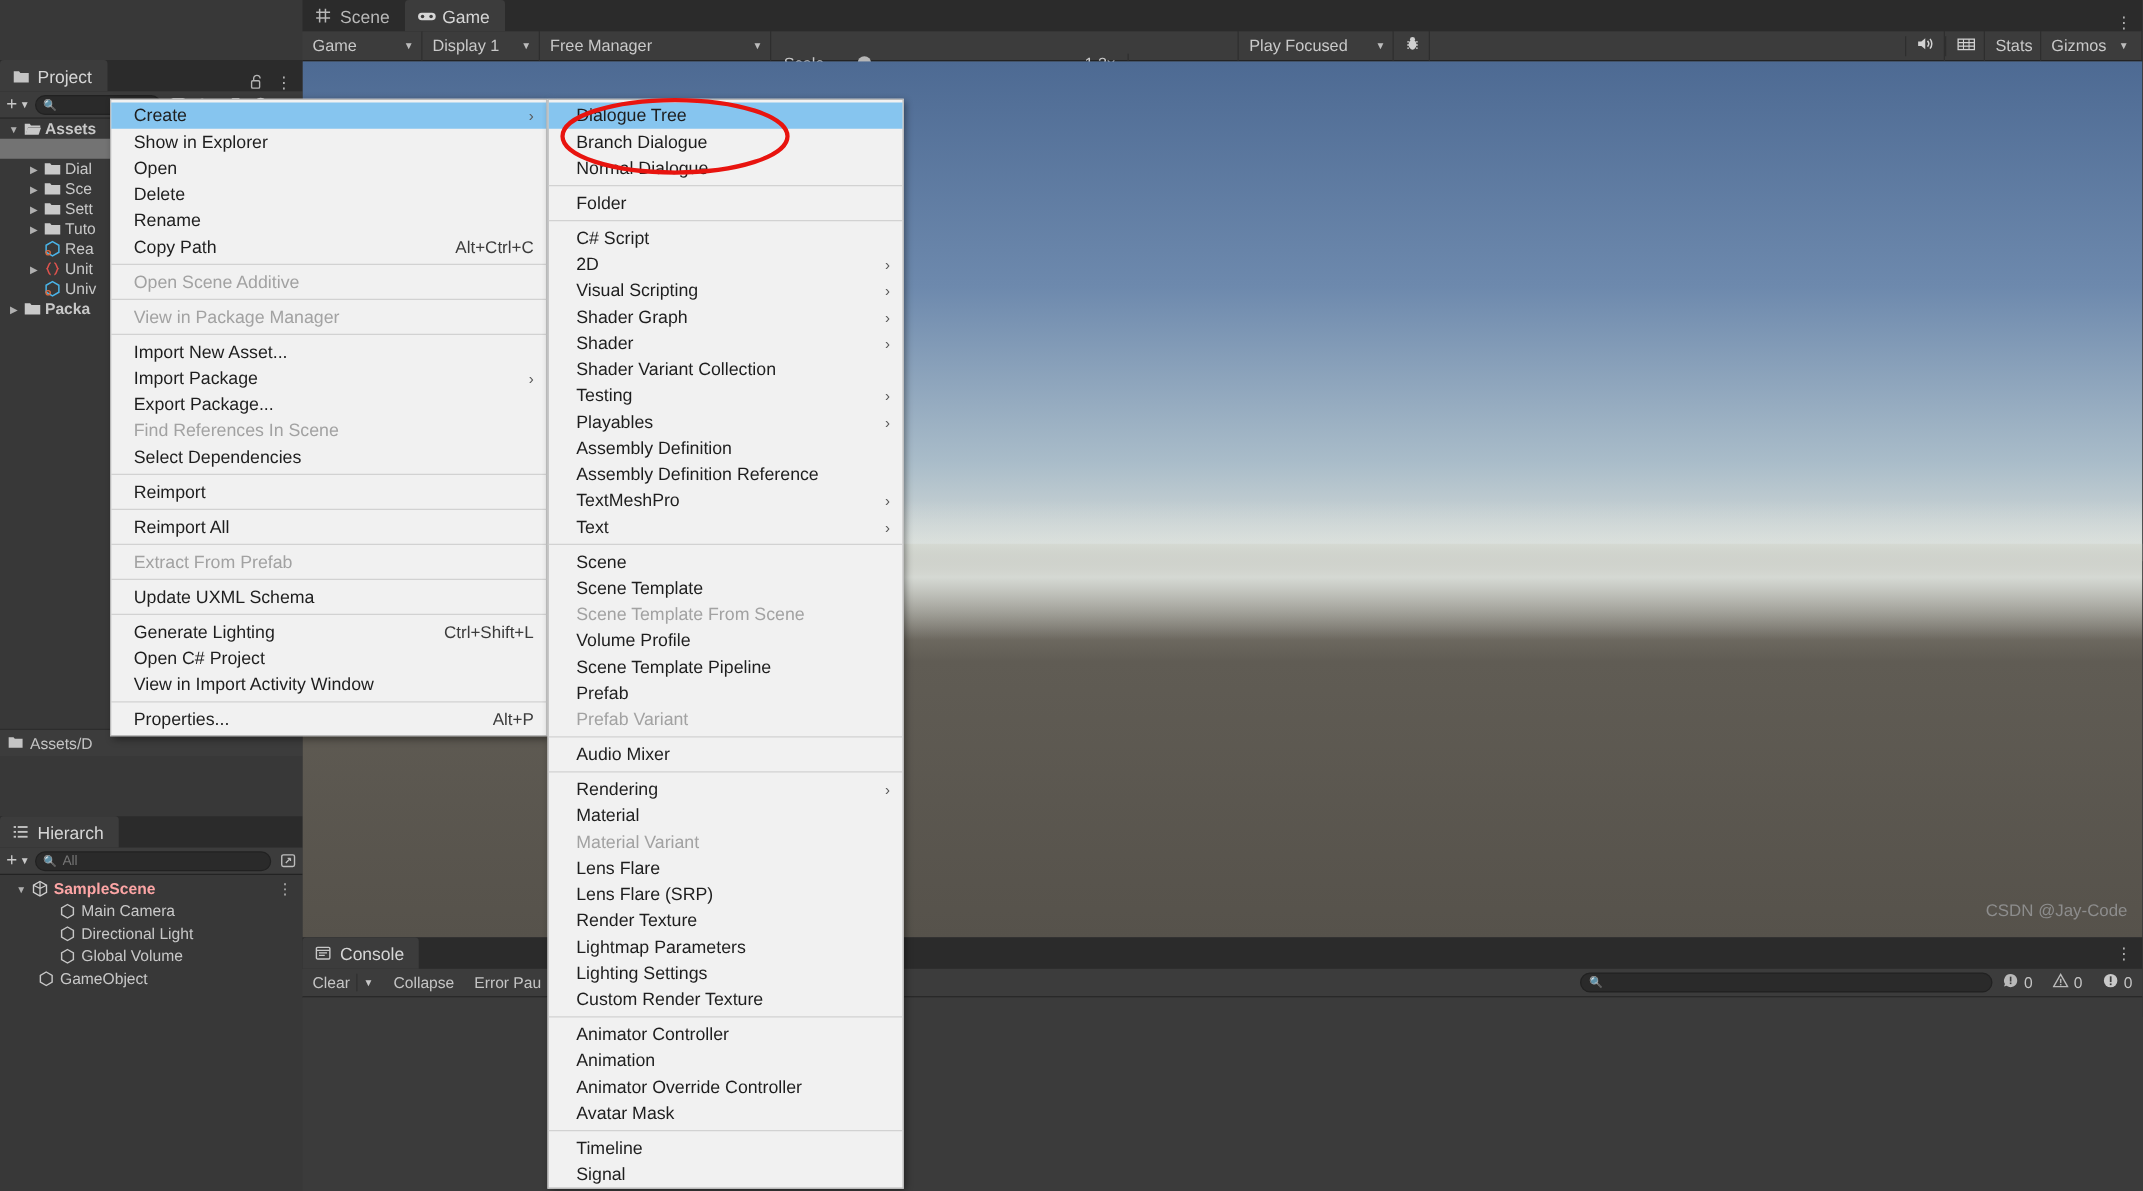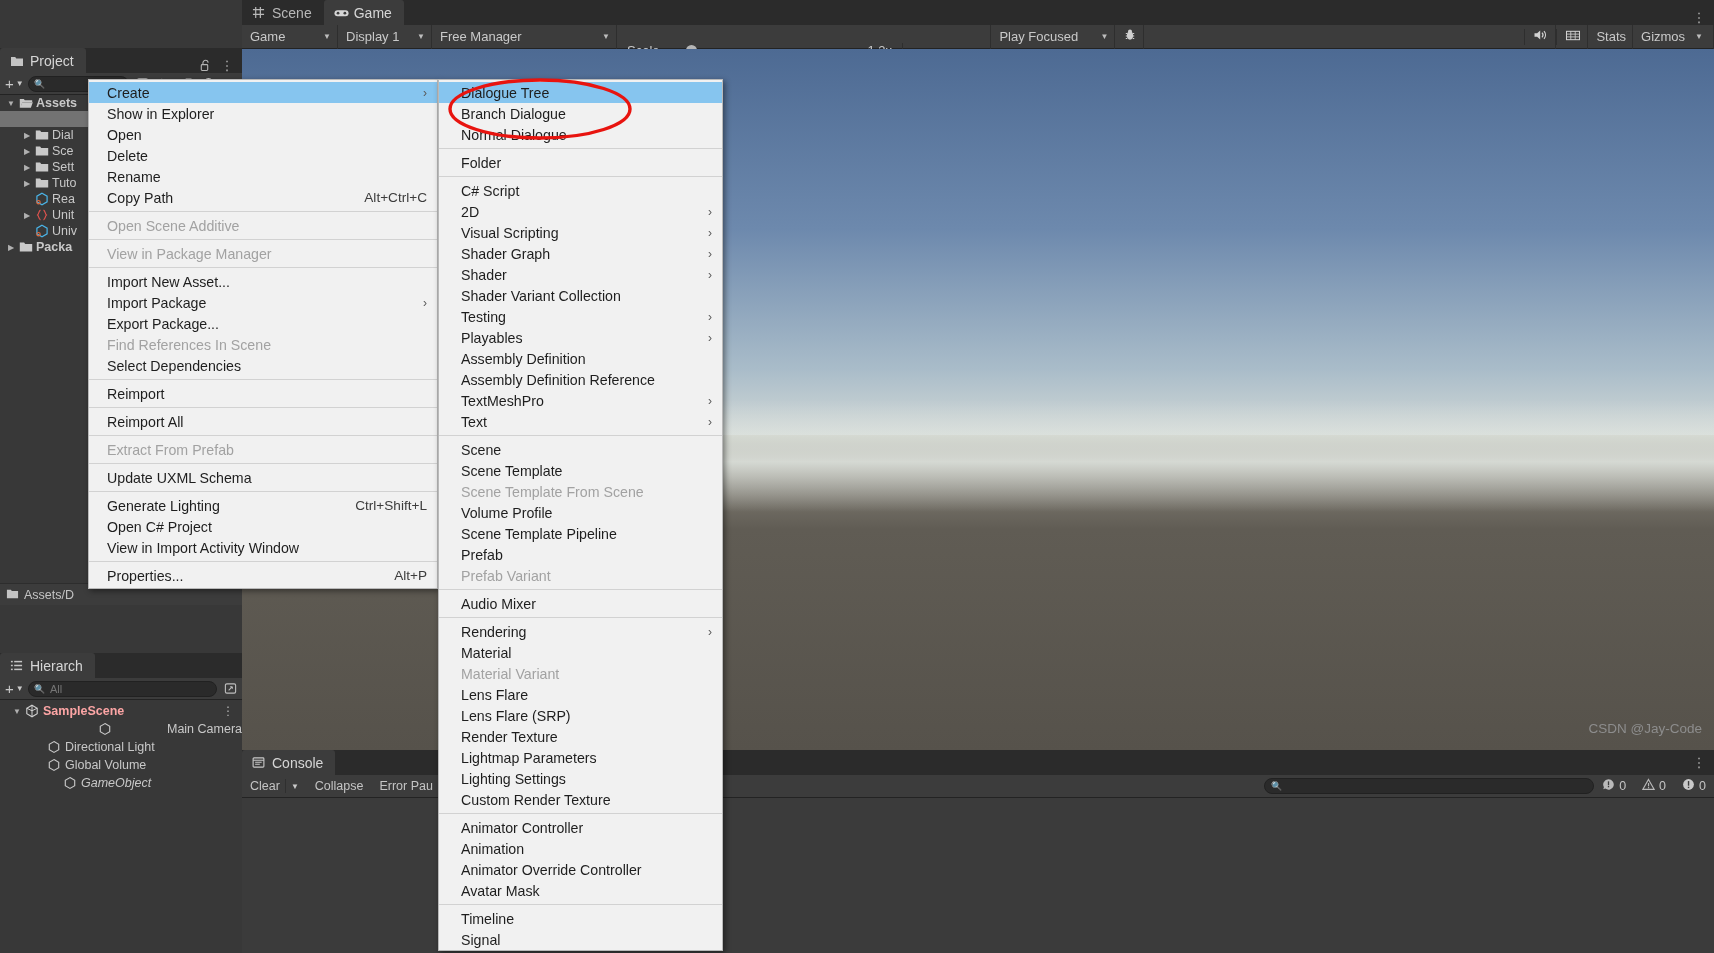--- a/index.html
+++ b/index.html
@@ -393,48 +393,48 @@
           <span class="tw">▼</span>
           <span class="hicon">
             <svg width="14" height="14" viewBox="0 0 14 14">
               <path d="M7 1.2l5.2 3v5.6L7 12.8 1.8 9.8V4.2z" fill="none" stroke="#cfcfcf" stroke-width="1.1"></path>
               <path d="M7 1.2v5.6M7 6.8l5.2-2.6M7 6.8L1.8 4.2M7 6.8v6" fill="none" stroke="#cfcfcf" stroke-width="1"></path>
             </svg>
           </span>
           <span class="bold" style="color: #fca5a5;">SampleScene</span>
           <span style="margin-left: auto; padding-right: 8px; color: rgb(180, 180, 180); font-size: 12px;">⋮</span>
         </div>
-        <div class="hrow" style="padding-left: 32px; justify-content: space-between;">
-          <span class="tw empty">▶</span>
-          <span class="hicon">
-            <svg width="14" height="14" viewBox="0 0 14 14">
-              <path d="M7 1.6l4.7 2.7v5.4L7 12.4 2.3 9.7V4.3z" fill="none" stroke="#c6c6c6" stroke-width="1.15"></path>
-            </svg>
-          </span>
-          <span>Main Camera</span>
-        </div>
         <div class="hrow" style="padding-left: 32px;">
           <span class="tw empty">▶</span>
           <span class="hicon">
             <svg width="14" height="14" viewBox="0 0 14 14">
               <path d="M7 1.6l4.7 2.7v5.4L7 12.4 2.3 9.7V4.3z" fill="none" stroke="#c6c6c6" stroke-width="1.15"></path>
             </svg>
           </span>
-          <span>Directional Light</span>
+          <span>Main Camera</span>
         </div>
         <div class="hrow" style="padding-left: 32px;">
           <span class="tw empty">▶</span>
           <span class="hicon">
             <svg width="14" height="14" viewBox="0 0 14 14">
               <path d="M7 1.6l4.7 2.7v5.4L7 12.4 2.3 9.7V4.3z" fill="none" stroke="#c6c6c6" stroke-width="1.15"></path>
             </svg>
           </span>
+          <span>Directional Light</span>
+        </div>
+        <div class="hrow" style="padding-left: 32px;">
+          <span class="tw empty">▶</span>
+          <span class="hicon">
+            <svg width="14" height="14" viewBox="0 0 14 14">
+              <path d="M7 1.6l4.7 2.7v5.4L7 12.4 2.3 9.7V4.3z" fill="none" stroke="#c6c6c6" stroke-width="1.15"></path>
+            </svg>
+          </span>
           <span>Global Volume</span>
         </div>
-        <div class="hrow" style="padding-left: 48px; font-style: italic;">
+        <div class="hrow" style="padding-left: 15px;">
           <span class="tw empty">▶</span>
           <span class="hicon">
             <svg width="14" height="14" viewBox="0 0 14 14">
               <path d="M7 1.6l4.7 2.7v5.4L7 12.4 2.3 9.7V4.3z" fill="none" stroke="#c6c6c6" stroke-width="1.15"></path>
             </svg>
           </span>
           <span>GameObject</span>
         </div>
       </div>
   </div>

